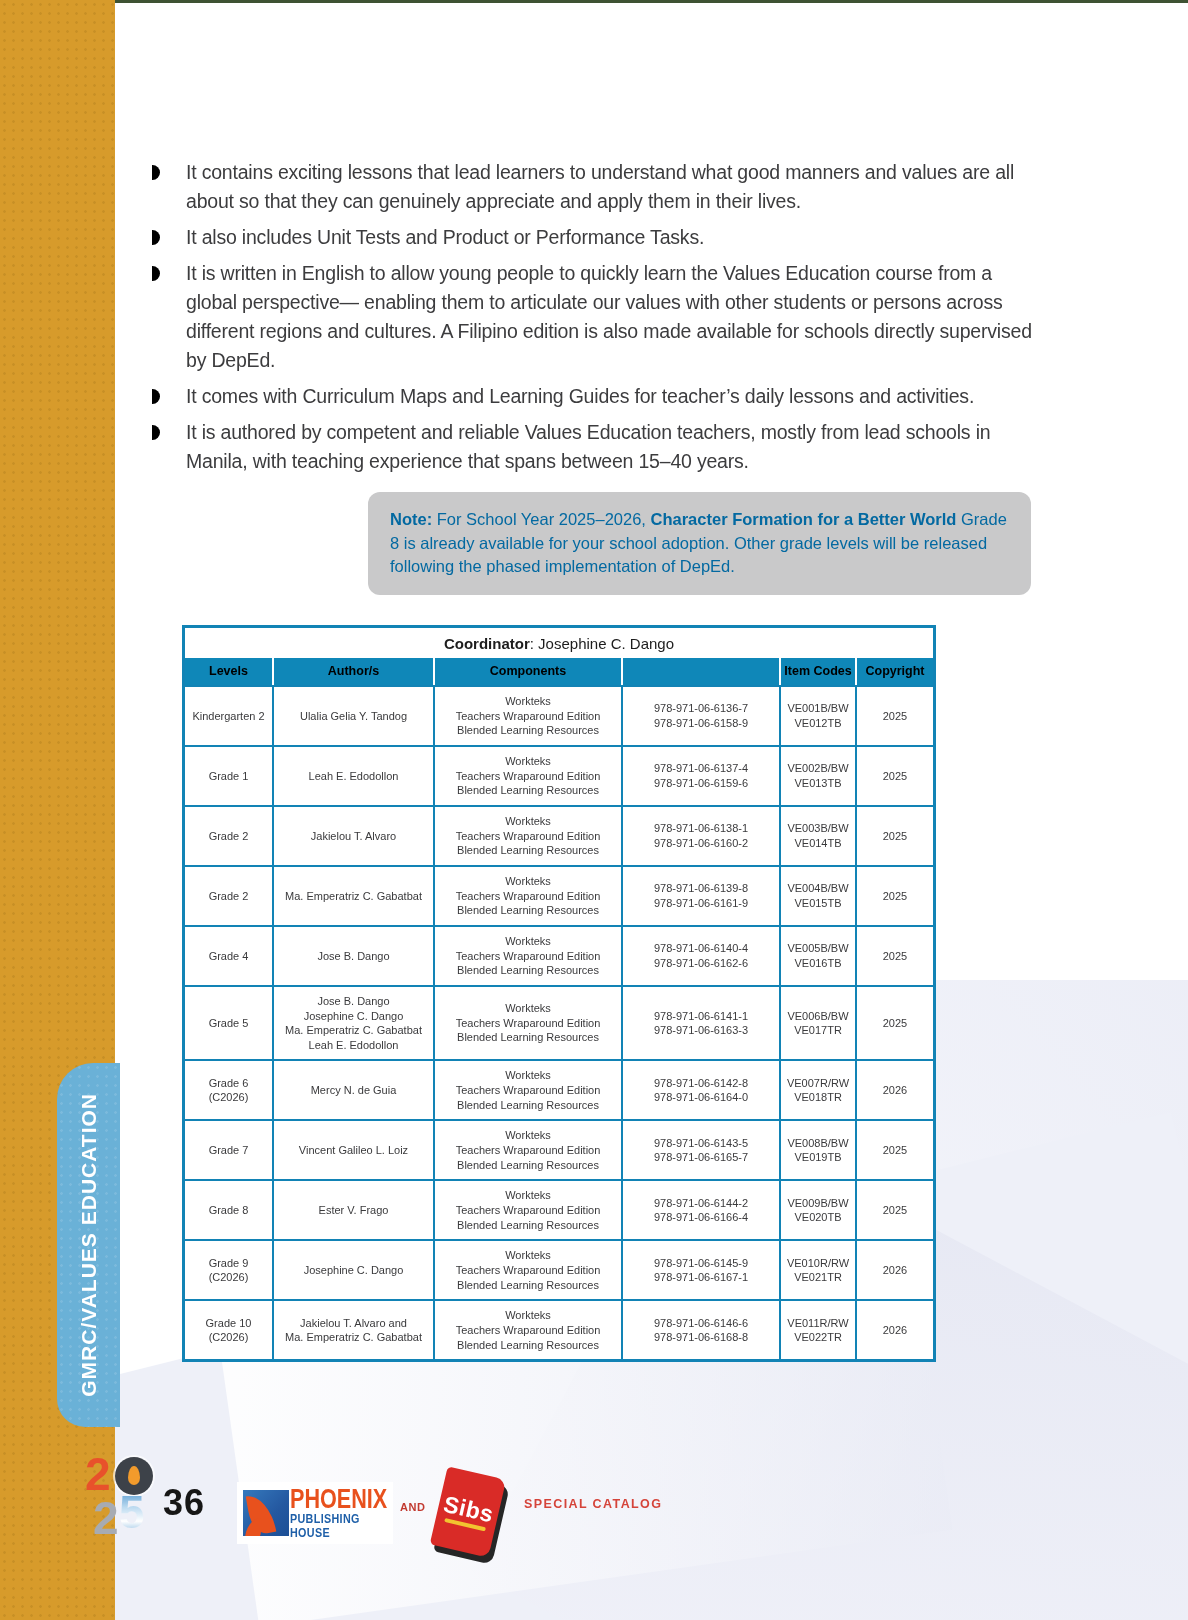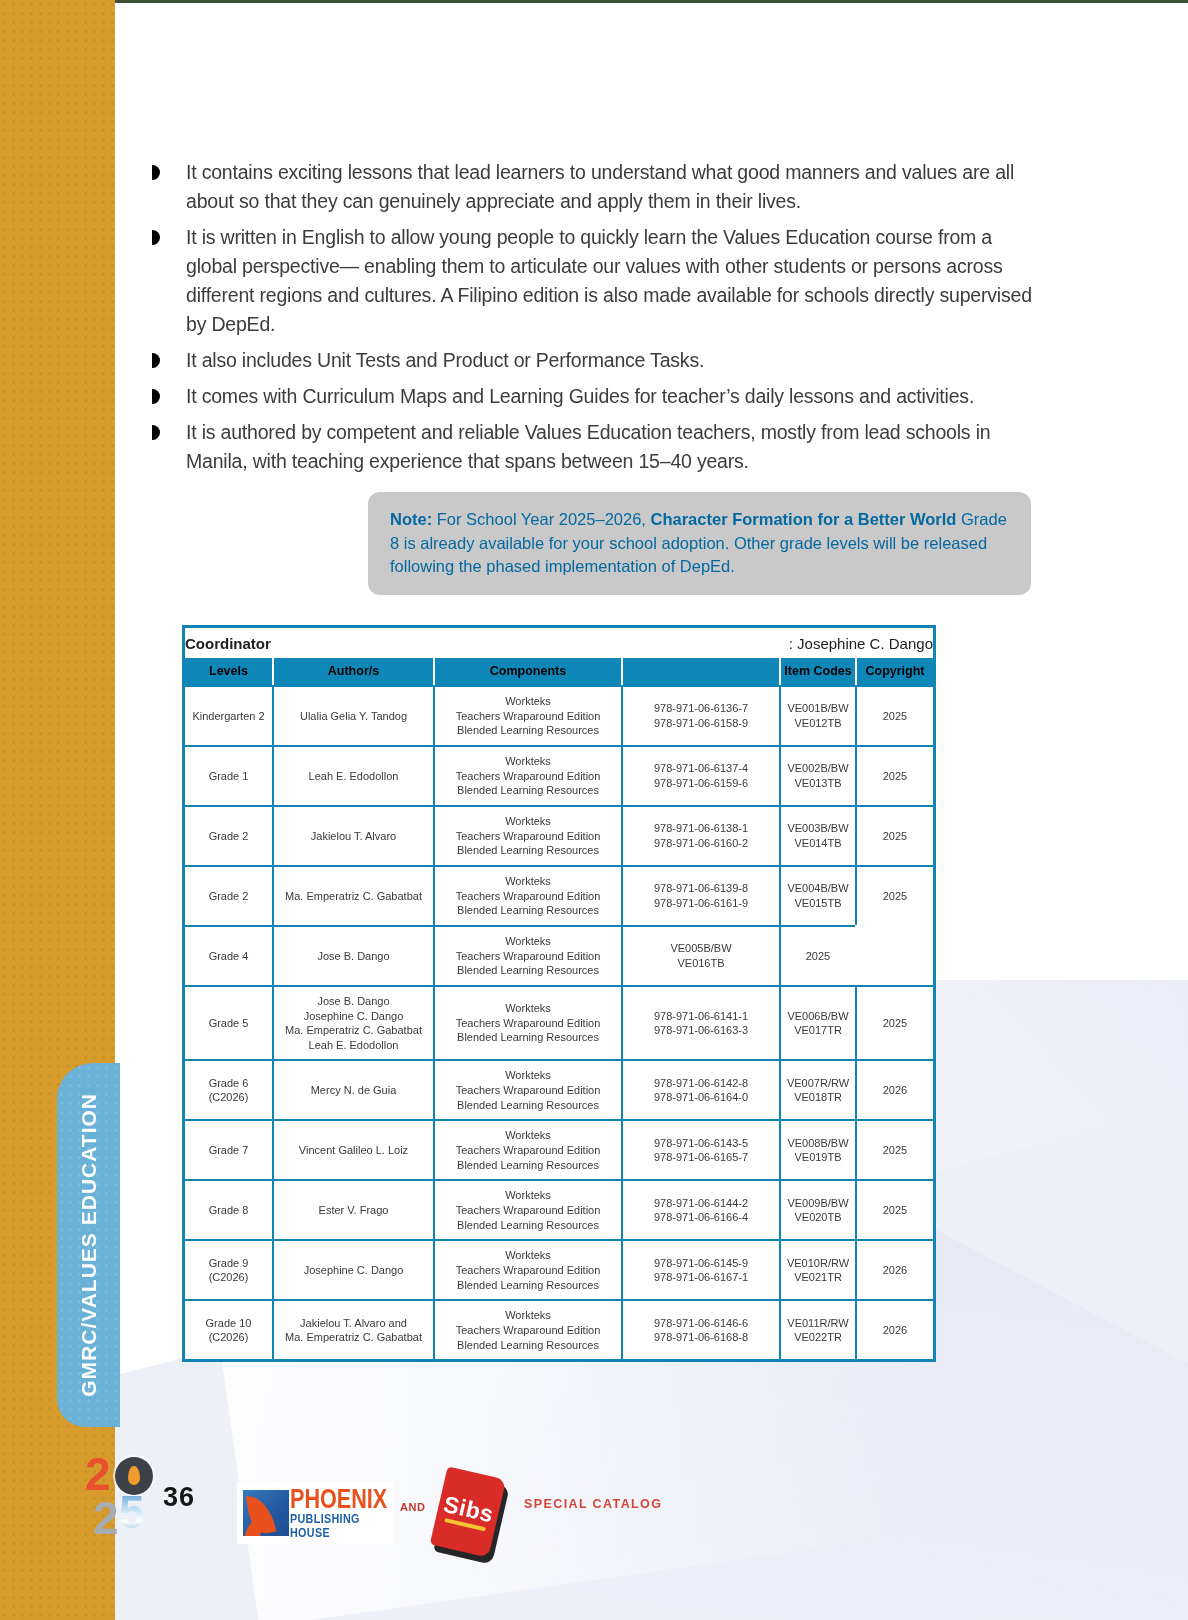--- a/index.html
+++ b/index.html
@@ -32,21 +32,21 @@
   .glyph { flex:0 0 8px; width:8px; height:15px; margin-top:7px; background:#000; border-radius:0 9px 9px 0; }
   .bullet p { font-size:19.5px; line-height:29px; color:#3c3c3e; letter-spacing:-0.2px; }
 
   
   .note { position:absolute; left:368px; top:492px; width:663px; min-height:102px; background:#c9c9ca;
     border-radius:12px; padding:16px 22px; font-size:16.5px; line-height:23.5px; color:#0369a1; }
   .note b { font-weight:bold; }
 
   
   .ptable { position:absolute; left:182px; top:625px; width:754px; border:3px solid #1283b5; background:#fff; }
-  .coord { height:30px; display:flex; align-items:center; justify-content:space-between; font-size:15px; color:#1d1d1d;border-radius:9px; }
+  .coord { height:30px; display:flex; align-items:center; justify-content:center; font-size:15px; color:#1d1d1d;border-radius:9px; }
   .grid6 { display:grid; grid-template-columns:87px 161px 188px 158px 76px 1fr; }
   .thead { background:#0f87b8; }
   .th { color:#000000; font-weight:bold; font-size:12.5px; text-align:center; padding:6px 2px; border-left:2px solid #ffffff; min-height:27px; }
   .th:first-child { border-left:none; }
   .td { border-top:2.5px solid #1283b5; border-left:2.5px solid #1283b5; display:flex; flex-direction:column;
     align-items:center; justify-content:center; text-align:center; padding:7px 3px; font-size:11px;
     line-height:14.6px; color:#3a3a3c; min-height:60px; }
   .td:first-child { border-left:none; }
   .cell-line { display:block; }
 
@@ -55,21 +55,21 @@
   .logo2025 .d { position:absolute; font-size:46px; line-height:1; font-weight:bold; }
   .d-one { left:0; top:4px; color:#e8512b; }
   .d-two { left:8px; top:48px; color:#a7abb2; }
   .d-zero { position:absolute; left:30px; top:10px; width:38px; height:38px; border-radius:50%;
     background:#3d4249; box-shadow:0 0 0 2px rgba(255,255,255,.65); }
   .d-zero .flame { position:absolute; left:13px; top:9px; width:12px; height:19px; background:#f29b2c;
     border-radius:50% 50% 50% 50% / 62% 62% 38% 38%; }
   .d-five { left:34px; top:42px; font-size:54px;
     background:linear-gradient(180deg,#4f97cf 0%,#bcdaf0 40%,#ffffff 70%,#7fb4de 100%);
     -webkit-background-clip:text; background-clip:text; color:transparent; }
-  .pageno { position:absolute; left:163px; top:1482px; font-size:27px; font-weight:bold; color:#161616; letter-spacing:1px; }
+  .pageno { position:absolute; left:163px; top:1482px; font-size:36px; font-weight:bold; color:#161616; letter-spacing:1px; }
 
   .phoenix { position:absolute; left:237px; top:1482px; width:156px; height:62px; background:#ffffff;
     display:flex; align-items:center; gap:1px; padding:4px 6px; }
   .ph-mark { position:relative; flex:0 0 46px; width:46px; height:46px;
     background:linear-gradient(135deg,#3579bd 0%,#2458a0 60%,#1c4f96 100%); overflow:hidden; }
   .ph-mark .sw1 { position:absolute; left:6px; top:4px; width:24px; height:40px; background:#e8511d;
     border-radius:0 100% 0 62%; transform:rotate(-10deg); }
   .ph-mark .sw2 { position:absolute; left:2px; bottom:-4px; width:16px; height:22px; background:#e8511d;
     border-radius:100% 0 40% 0; }
   .ph-text { display:flex; flex-direction:column; justify-content:center; }
@@ -104,25 +104,25 @@
   </div>
 </div>
 
 <div class="bullets">
   <div class="bullet">
     <span class="glyph"></span>
     <p>It contains exciting lessons that lead learners to understand what good manners and values are all about so that they can genuinely appreciate and apply them in their lives.</p>
   </div>
   <div class="bullet">
     <span class="glyph"></span>
-    <p>It is written in English to allow young people to quickly learn the Values Education course from a global perspective— enabling them to articulate our values with other students or persons across different regions and cultures. A Filipino edition is also made available for schools directly supervised by DepEd.</p>
+    <p>It also includes Unit Tests and Product or Performance Tasks.</p>
   </div>
   <div class="bullet">
     <span class="glyph"></span>
-    <p>It also includes Unit Tests and Product or Performance Tasks.</p>
+    <p>It is written in English to allow young people to quickly learn the Values Education course from a global perspective— enabling them to articulate our values with other students or persons across different regions and cultures. A Filipino edition is also made available for schools directly supervised by DepEd.</p>
   </div>
   <div class="bullet">
     <span class="glyph"></span>
     <p>It comes with Curriculum Maps and Learning Guides for teacher’s daily lessons and activities.</p>
   </div>
   <div class="bullet">
     <span class="glyph"></span>
     <p>It is authored by competent and reliable Values Education teachers, mostly from lead schools in Manila, with teaching experience that spans between 15–40 years.</p>
   </div>
 </div>
@@ -247,20 +247,24 @@
         </div>
     <div class="td">
           <span class="cell-line">Jose B. Dango</span>
         </div>
     <div class="td">
           <span class="cell-line">Workteks</span>
           <span class="cell-line">Teachers Wraparound Edition</span>
           <span class="cell-line">Blended Learning Resources</span>
         </div>
     <div class="td">
+          <span class="cell-line">978-971-06-6140-4</span>
+          <span class="cell-line">978-971-06-6162-6</span>
+        </div>
+    <div class="td">
           <span class="cell-line">VE005B/BW</span>
           <span class="cell-line">VE016TB</span>
         </div>
     <div class="td">
           <span class="cell-line">2025</span>
         </div>
   </div>
       <div class="grid6 tr">
     <div class="td">
           <span class="cell-line">Grade 5</span>

